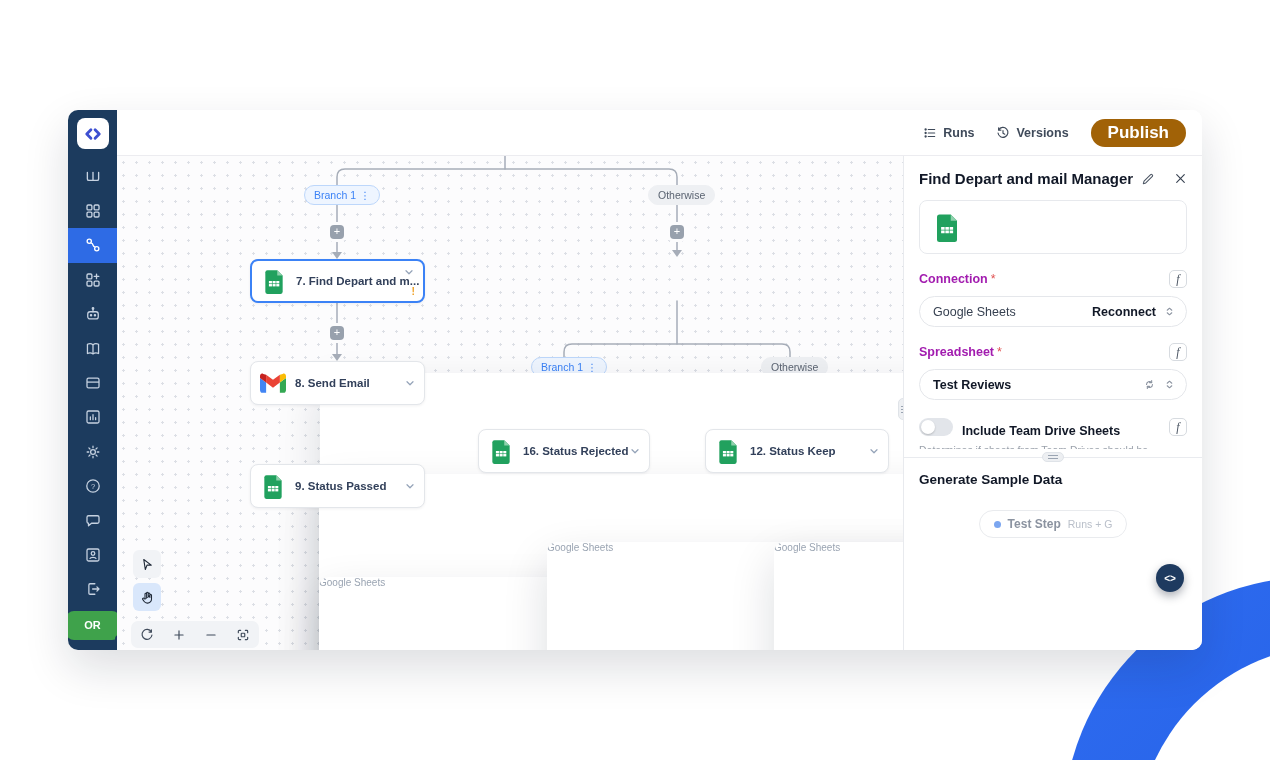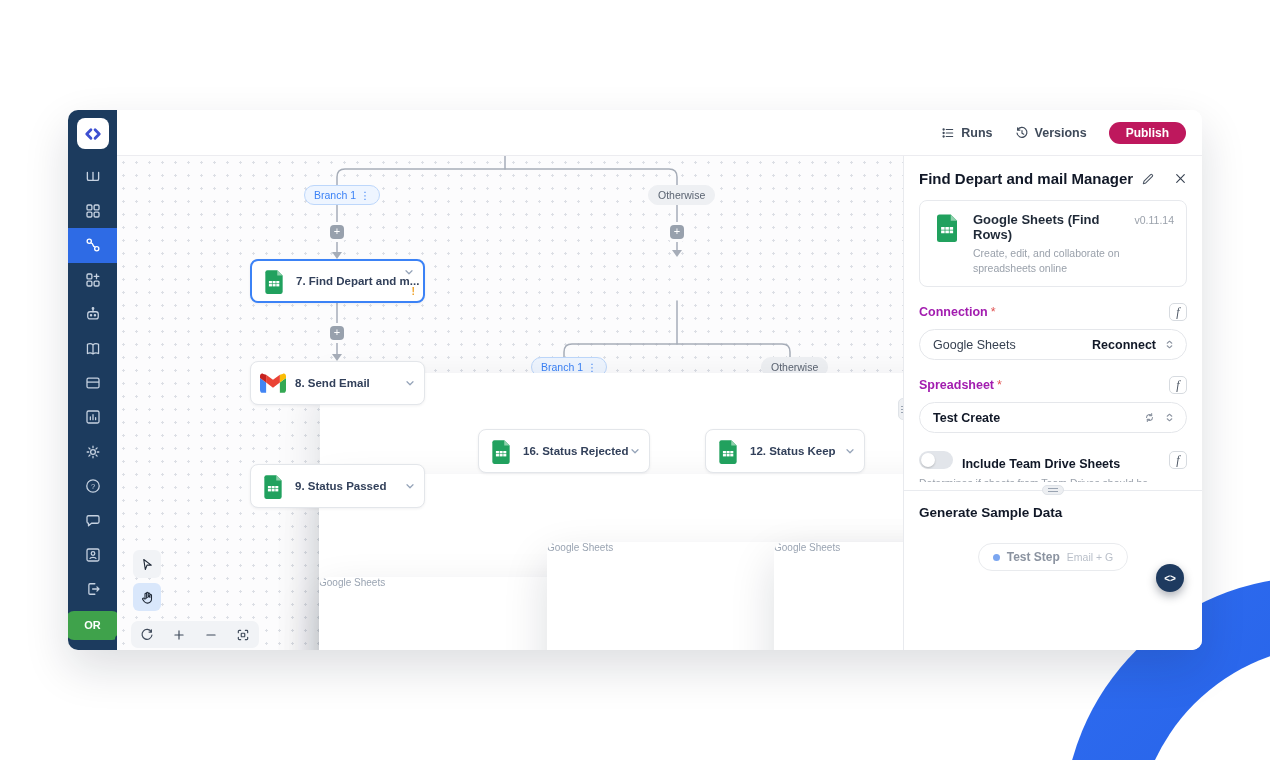--- a/index.html
+++ b/index.html
@@ -28,21 +28,21 @@
   .main { flex:1; display:flex; flex-direction:column; min-width:0; }
 
   
   .topbar { height:46px; border-bottom:1px solid #ececf0; display:flex; align-items:center; padding:0 16px; background:#fff; }
   .crumb { display:flex; align-items:center; gap:7px; font-size:13.5px; }
   .crumb .cat { color:#4b5563; }
   .crumb .sep { color:#9ca3af; }
   .crumb .flow { color:#111827; font-weight:bold; }
   .topbar-right { margin-left:auto; display:flex; align-items:center; gap:22px; }
   .top-btn { display:flex; align-items:flex-end; gap:6px; font-size:12.5px; color:#3f4a5a; font-weight:bold; cursor:pointer; background:none; border:none; font-family:inherit; }
-  .publish { background:#be185d; color:#fff; border:none; border-radius:999px; padding:4px 17px; font-size:12px; font-weight:bold; cursor:pointer; font-family:inherit; }
+  .publish { background:#a16207; color:#fff; border:none; border-radius:999px; padding:4px 17px; font-size:17px; font-weight:bold; cursor:pointer; font-family:inherit; }
 
   .workzone { flex:1; display:flex; min-height:0; position:relative; }
 
   
   .canvas { position:relative; width:786px; flex:0 0 786px; background-color:#fcfcfd;
     background-image:radial-gradient(#dcdfe5 1px, transparent 1.2px); background-size:13px 13px; overflow:hidden; }
   .flow-svg { position:absolute; left:0; top:0; }
 
   .pill { position:absolute; font-size:10.5px; border-radius:999px; padding:3px 9px; display:flex; align-items:center; gap:4px; white-space:nowrap; }
   .pill.branch { background:#eef5ff; border:1px solid #bdd7fb; color:#3b82f6; }
@@ -394,21 +394,21 @@
                 <div class="title">16. Status Rejected</div>
                 <div class="app">Google Sheets</div>
               </div>
             <div class="rightcol" style="justify-content:center;">
               <svg width="12" height="12" viewBox="0 0 24 24" fill="none" stroke="#94a3b8" stroke-width="2.4" stroke-linecap="round" stroke-linejoin="round">
                   <path d="M6 9.5 12 15.5 18 9.5"></path>
                 </svg>
             </div>
           </div>
 
-          <div class="node" style="left:588px; top:273px; width:160px;">
+          <div class="node" style="left:588px; top:273px; width:184px;">
             <svg class="icon-sq" width="26" height="26" viewBox="0 0 24 24">
                 <path d="M6 2h9l5 5v15a2 2 0 0 1-2 2H6a2 2 0 0 1-2-2V4a2 2 0 0 1 2-2Z" fill="#21a15e"></path>
                 <path d="M15 2l5 5h-5Z" fill="#8ed1ac"></path>
                 <g fill="#fff">
                   <rect x="7.3" y="12" width="2.8" height="2.2"></rect>
                   <rect x="10.7" y="12" width="2.8" height="2.2"></rect>
                   <rect x="14.1" y="12" width="2.8" height="2.2"></rect>
                   <rect x="7.3" y="14.8" width="2.8" height="2.2"></rect>
                   <rect x="10.7" y="14.8" width="2.8" height="2.2"></rect>
                   <rect x="14.1" y="14.8" width="2.8" height="2.2"></rect>
@@ -488,27 +488,20 @@
                 <path d="M15 2l5 5h-5Z" fill="#8ed1ac"></path>
                 <g fill="#fff">
                   <rect x="7.3" y="12" width="2.8" height="2.2"></rect>
                   <rect x="10.7" y="12" width="2.8" height="2.2"></rect>
                   <rect x="14.1" y="12" width="2.8" height="2.2"></rect>
                   <rect x="7.3" y="14.8" width="2.8" height="2.2"></rect>
                   <rect x="10.7" y="14.8" width="2.8" height="2.2"></rect>
                   <rect x="14.1" y="14.8" width="2.8" height="2.2"></rect>
                 </g>
               </svg>
-            <div class="piece-meta">
-              <div class="piece-row1">
-                <span class="piece-name">Google Sheets (Find Rows)</span>
-                <span class="piece-ver">v0.11.14</span>
-              </div>
-              <div class="piece-desc">Create, edit, and collaborate on spreadsheets online</div>
-            </div>
           </div>
 
           <div class="field-label-row">
             <span class="field-label">Connection</span>
             <span class="req">*</span>
             <button class="f-btn">f</button>
           </div>
           <div class="select-pill">
             <span>Google Sheets</span>
             <span class="action">Reconnect</span>
@@ -519,21 +512,21 @@
                 </svg>
               </span>
           </div>
 
           <div class="field-label-row">
             <span class="field-label">Spreadsheet</span>
             <span class="req">*</span>
             <button class="f-btn">f</button>
           </div>
           <div class="select-pill">
-            <span class="val-strong">Test Create</span>
+            <span class="val-strong">Test Reviews</span>
             <span class="sel-ic" style="margin-left:auto;">
                 <svg width="13" height="13" viewBox="0 0 24 24" fill="none" stroke="#8b93a0" stroke-width="2" stroke-linecap="round" stroke-linejoin="round">
                   <path d="M6.5 12a5.5 5.5 0 0 1 9.5-3.8"></path>
                   <path d="M16 4.5v4h-4"></path>
                   <path d="M17.5 12A5.5 5.5 0 0 1 8 15.8"></path>
                   <path d="M8 19.5v-4h4"></path>
                 </svg>
               </span>
             <span class="sel-ic" style="margin-left:8px;">
                 <svg width="11" height="13" viewBox="0 0 24 24" fill="none" stroke="#8b93a0" stroke-width="2.4" stroke-linecap="round" stroke-linejoin="round">
@@ -557,21 +550,21 @@
                 <i></i>
                 <i></i>
               </span>
           </div>
 
           <div class="sample-head">Generate Sample Data</div>
           <div class="test-step-wrap">
             <button class="test-step">
               <span class="dot"></span>
               <span class="lbl">Test Step</span>
-              <span class="kbd">Email + G</span>
+              <span class="kbd">Runs + G</span>
             </button>
           </div>
 
           <button class="code-fab">
               <span>&lt;&gt;</span>
             </button>
         </aside>
 
       </div>
     </div>

